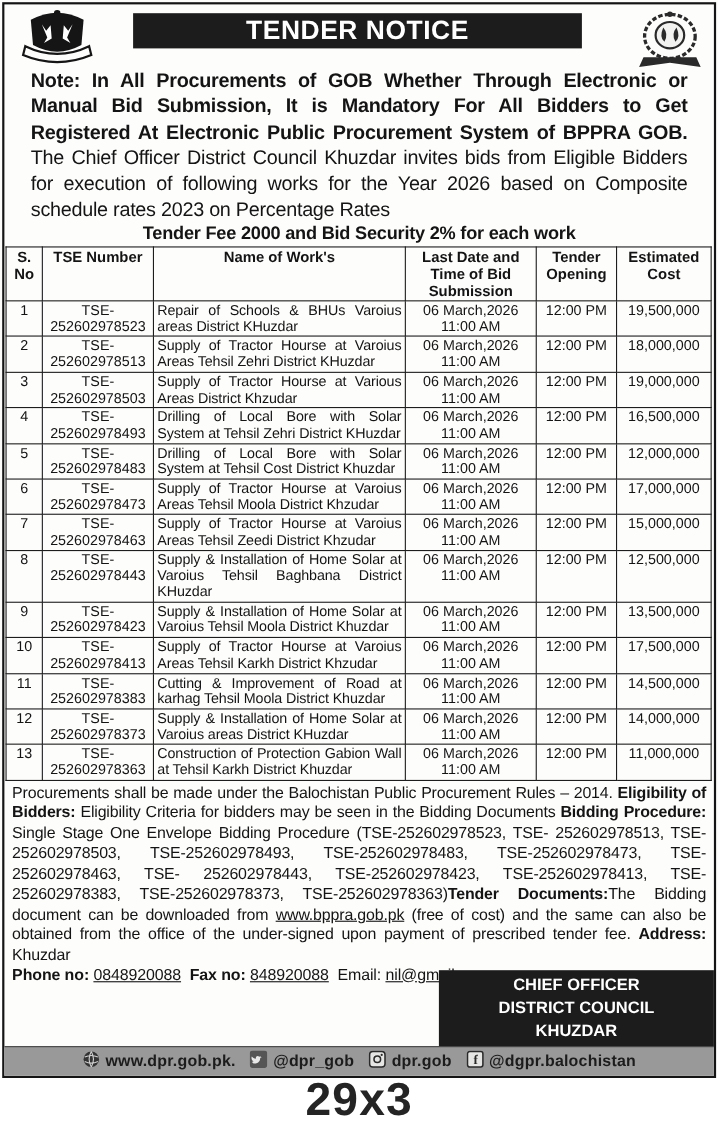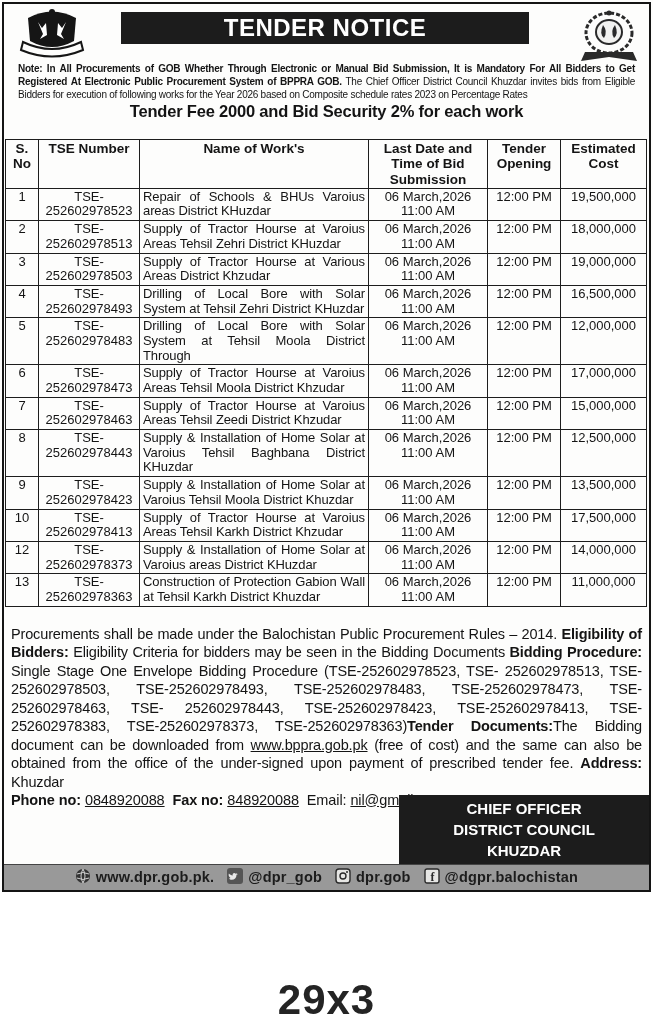--- a/index.html
+++ b/index.html
@@ -7,25 +7,25 @@
   .page{position:relative;width:653px;height:820px;background:#fdfdfc;}
   .frame{position:absolute;left:2px;top:2px;width:645px;border:2px solid #141414;background:#fdfdfc;}
   
   .header-row{position:relative;height:58px;}
   .logo{position:absolute;top:4px;}
   .logo-left{left:12px;}
   .logo-right{right:8px;}
   .title-bar{position:absolute;left:117px;top:8px;width:408px;height:32px;background:#1c1c1c;color:#ffffff;
     display:flex;align-items:center;justify-content:center;font-weight:bold;font-size:24px;letter-spacing:.5px;}
   
-  .note{padding:0 14px;font-size:10px;line-height:1.3;text-align:justify;letter-spacing:-.25px;}
+  .note{padding:0 24px;font-size:18px;line-height:1.3;text-align:justify;letter-spacing:-.25px;}
   .b{font-weight:bold;text-align:center;}
   .fee-line{text-align:center;font-weight:bold;font-size:16.5px;padding:1px 0 2px;letter-spacing:-.2px;}
   
-  table{width:641px;margin:16px 1px;border-collapse:collapse;font-size:13px;line-height:1.13;table-layout:fixed;}
+  table{width:641px;margin:0 1px;border-collapse:collapse;font-size:13px;line-height:1.13;table-layout:fixed;}
   th,td{border:1.5px solid #1d1d1d;padding:1px 3px;vertical-align:top;}
   th{font-weight:bold;text-align:center;font-size:13.5px;}
   col.c-sno{width:33px;} col.c-tse{width:101px;} col.c-work{width:229px;}
   col.c-date{width:119px;} col.c-open{width:73px;} col.c-cost{width:86px;}
   .tc{text-align:center;}
   .work-cell{text-align:justify;letter-spacing:-.1px;}
   
   .terms{padding:2px 7px 0;font-size:14.5px;line-height:1.28;text-align:justify;letter-spacing:-.15px;}
   .contact{padding:0 7px 4px;font-size:14.5px;letter-spacing:-.1px;}
   .u{text-decoration:underline;}
@@ -147,21 +147,21 @@
             </td>
           <td class="tc">12:00 PM</td>
           <td class="tc">16,500,000</td>
         </tr>
         <tr>
           <td class="tc">5</td>
           <td class="tc">
               <div>TSE-</div>
               <div>252602978483</div>
             </td>
-          <td class="work-cell">Drilling of Local Bore with Solar System at Tehsil Moola District Through</td>
+          <td class="work-cell">Drilling of Local Bore with Solar System at Tehsil Cost District Khuzdar</td>
           <td class="tc">
               <div>06 March,2026</div>
               <div>11:00 AM</div>
             </td>
           <td class="tc">12:00 PM</td>
           <td class="tc">12,000,000</td>
         </tr>
         <tr>
           <td class="tc">6</td>
           <td class="tc">
@@ -224,20 +224,34 @@
               <div>TSE-</div>
               <div>252602978413</div>
             </td>
           <td class="work-cell">Supply of Tractor Hourse at Varoius Areas Tehsil Karkh District Khzudar</td>
           <td class="tc">
               <div>06 March,2026</div>
               <div>11:00 AM</div>
             </td>
           <td class="tc">12:00 PM</td>
           <td class="tc">17,500,000</td>
+        </tr>
+        <tr>
+          <td class="tc">11</td>
+          <td class="tc">
+              <div>TSE-</div>
+              <div>252602978383</div>
+            </td>
+          <td class="work-cell">Cutting &amp; Improvement of Road at karhag Tehsil Moola District Khuzdar</td>
+          <td class="tc">
+              <div>06 March,2026</div>
+              <div>11:00 AM</div>
+            </td>
+          <td class="tc">12:00 PM</td>
+          <td class="tc">14,500,000</td>
         </tr>
         <tr>
           <td class="tc">12</td>
           <td class="tc">
               <div>TSE-</div>
               <div>252602978373</div>
             </td>
           <td class="work-cell">Supply &amp; Installation of Home Solar at Varoius areas District KHuzdar</td>
           <td class="tc">
               <div>06 March,2026</div>

